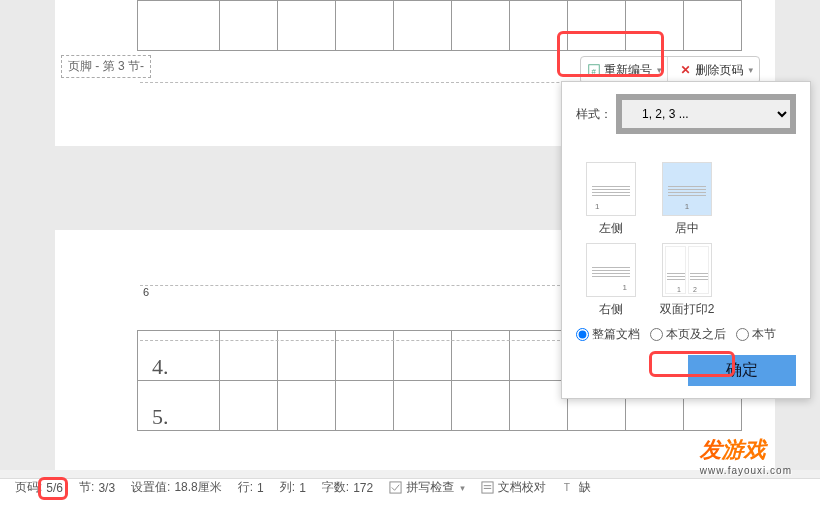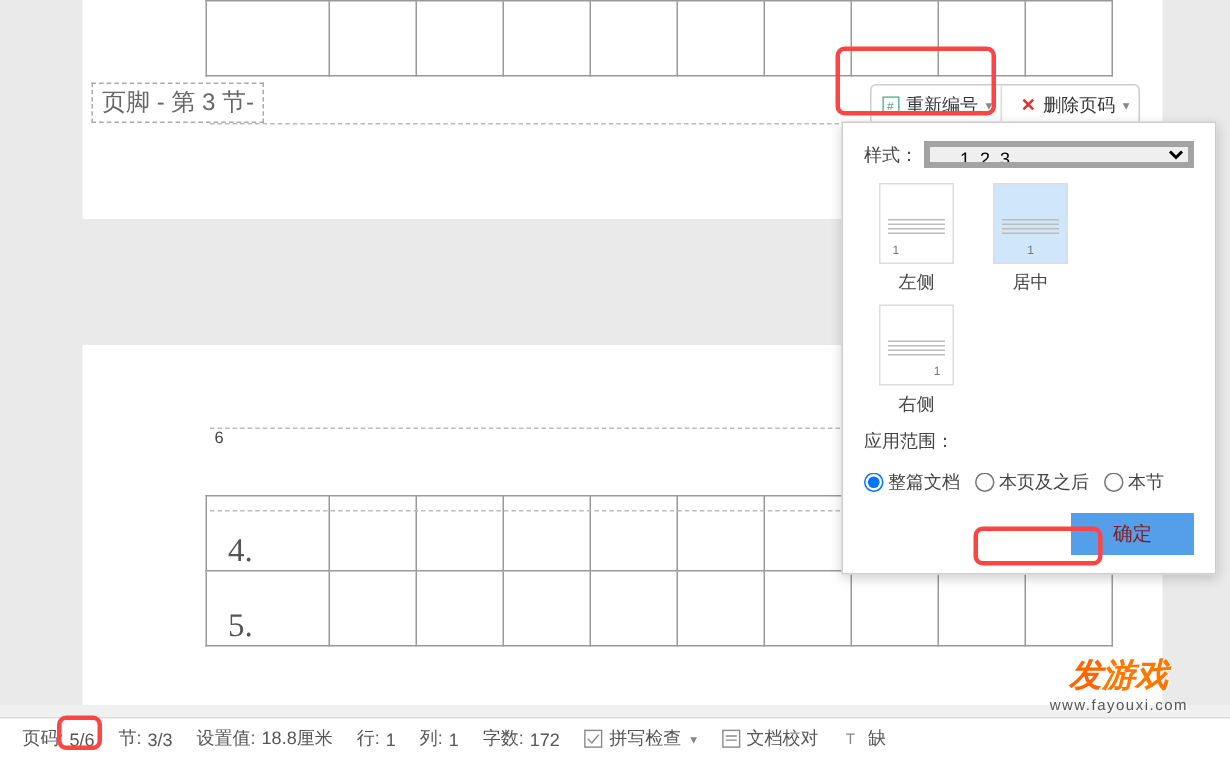--- a/index.html
+++ b/index.html
@@ -10,21 +10,21 @@
   .page1 { left: 55px; top: 0; width: 720px; height: 146px; }
   .page2 { left: 55px; top: 230px; width: 720px; height: 240px; }
   
   .table { position: absolute; border-collapse: collapse; }
   .table td { border: 1px solid #999; width: 58px; height: 50px; }
   .table .numcell { width: 82px; font-size: 22px; color: #555; padding-left: 14px; vertical-align: bottom; font-family: Georgia, serif; }
   
   .t1 { left: 82px; top: -50px; }
   .t2 { left: 82px; top: 100px; }
   
-  .region-tag { position: absolute; border: 1px dashed #aaa; background: #fff; padding: 2px 6px; font-size: 16px; color: #666; }
+  .region-tag { position: absolute; border: 1px dashed #aaa; background: #fff; padding: 2px 6px; font-size: 12px; color: #666; }
   .rt1 { left: 6px; top: 55px; }
   .rt2 { left: 6px; top: 110px; }
   
   .dashline { position: absolute; border-top: 1px dashed #bbb; height: 0; }
   .dl1 { left: 140px; top: 82px; width: 620px; }
   .dl2 { left: 140px; top: 285px; width: 420px; }
   .dl3 { left: 140px; top: 340px; width: 420px; }
   
   .pgno { position: absolute; left: 88px; top: 56px; font-size: 11px; color: #444; }
   
@@ -33,49 +33,49 @@
   .tbtn:last-child { border-right: none; }
   .ticon { width: 14px; height: 14px; display: inline-flex; align-items: center; justify-content: center; }
   .caret { font-size: 9px; color: #888; margin-left: 2px; }
   
   .hl-red { position: absolute; border: 3px solid #f44; border-radius: 6px; }
   .hl1 { left: 557px; top: 31px; width: 107px; height: 46px; }
   .hl2 { left: 649px; top: 351px; width: 86px; height: 26px; }
   .hl3 { left: 38px; top: 477px; width: 30px; height: 23px; }
   
   .dropdown { position: absolute; left: 561px; top: 81px; width: 250px; background: #fff; border: 1px solid #ccc; box-shadow: 0 2px 8px rgba(0,0,0,0.2); padding: 12px 14px; font-size: 12px; color: #444; }
-  .dropdown .row { display: flex; align-items: center; margin-bottom: 10px; }
-  .dropdown select { flex: 1; height: 18px; border: 4px solid #a3a3a3; font-size: 12px; padding: 0 16px; }
+  .dropdown .row { display: flex; align-items: center; margin-bottom: 28px; }
+  .dropdown select { flex: 1; height: 40px; border: 6px solid #a3a3a3; font-size: 12px; padding: 0 16px; }
   .dropdown .lbl { width: 40px; }
   
   .pos-grid { display: flex; gap: 6px; margin-bottom: 8px; flex-wrap: wrap; }
   .pos-item { width: 70px; text-align: center; cursor: pointer; }
   .pos-item .thumb { width: 50px; height: 54px; margin: 0 auto 4px; border: 1px solid #ddd; background: #fff; position: relative; padding: 4px; display: flex; flex-direction: column; justify-content: flex-end; }
   .pos-item.sel .thumb { background: #cfe6fb; }
   .pos-item .lines { display: flex; flex-direction: column; gap: 2px; margin-bottom: 6px; }
   .pos-item .lines span { height: 1px; background: #bbb; width: 38px; margin: 0 auto; }
   .pos-item .pn { font-size: 8px; color: #777; }
   .pos-item .pn.l { text-align: left; padding-left: 4px;}
   .pos-item .pn.c { text-align: center;}
   .pos-item .pn.r { text-align: right; padding-right: 4px;}
   
   .pos-item.dual .thumb { flex-direction: row; padding:2px; gap:2px; }
   .pos-item.dual .half { flex:1; border:1px solid #eee; display:flex; flex-direction:column; justify-content:flex-end;}
   .pos-item.dual .half .pn { font-size:7px; }
   .pos-item.dual .lines span { width:18px; }
   
   .radiorow { display: flex; gap: 10px; align-items: center; margin: 8px 0 12px; white-space: nowrap; }
   .radiorow label { display: flex; align-items: center; gap: 3px; font-size: 12px; }
-  .btn-ok { background: #559fe8; color: #7f1d1d; border: none; padding: 5px 28px; float: right; cursor: pointer; font-size: 13px; }
-  
-  .statusbar { position: absolute; bottom: 0; left: 0; width: 820px; height: 28px; background: #fff; border-top: 1px solid #dcdcdc; display: flex; align-items: center; gap: 16px; padding: 0 15px; font-size: 12px; color: #555; }
+  .btn-ok { background: #559fe8; color: #0f172a; border: none; padding: 5px 38px; float: right; cursor: pointer; font-size: 16px; }
+  
+  .statusbar { position: absolute; bottom: 0; left: 0; width: 820px; height: 28px; background: #fff; border-top: 1px solid #dcdcdc; display: flex; align-items: flex-start; gap: 16px; padding: 0 15px; font-size: 12px; color: #555; }
   .statusbar .seg { display: flex; align-items: center; gap: 4px; }
   .statusbar .ic { width:13px; height:13px; display:inline-flex; }
   
-  .watermark { position: absolute; right: 28px; bottom: 30px; font-size: 22px; font-weight: bold; color: #f70; font-style: italic; text-shadow: 1px 1px 0 #fff; text-align: center; }
+  .watermark { position: absolute; right: 28px; bottom: 30px; font-size: 22px; font-weight: bold; color: #f70; font-style: italic; text-shadow: 1px 1px 0 #fff; }
   .watermark .wurl { display:block; font-size:10px; color:#555; font-weight:normal; font-style:normal; letter-spacing:1px; }
   .wm-fa { color:#f60; }
   
   .xicon { color: #d33; font-weight: bold; }
 </style>
 </head>
 <body>
 
 <div class="canvas">
 
@@ -201,24 +201,42 @@
             <div class="lines">
               <span></span>
               <span></span>
               <span></span>
               <span></span>
             </div>
             <div class="pn r">1</div>
           </div>
         <div>右侧</div>
       </div>
-    </div>
-    <div class="row">
-        <span>应用范围：</span>
+      <div class="pos-item dual">
+        <div class="thumb">
+          <div class="half">
+              <div class="lines">
+                <span></span>
+                <span></span>
+                <span></span>
+              </div>
+              <div class="pn r">1</div>
+            </div>
+          <div class="half">
+              <div class="lines">
+                <span></span>
+                <span></span>
+                <span></span>
+              </div>
+              <div class="pn l">2</div>
+            </div>
+        </div>
+        <div>双面打印2</div>
       </div>
+    </div>
     <div class="radiorow">
       <label>
           <input type="radio" name="sc" checked="" style=""> 
           <span>整篇文档</span>
         </label>
       <label>
           <input type="radio" name="sc" style=""> 
           <span>本页及之后</span>
         </label>
       <label>

